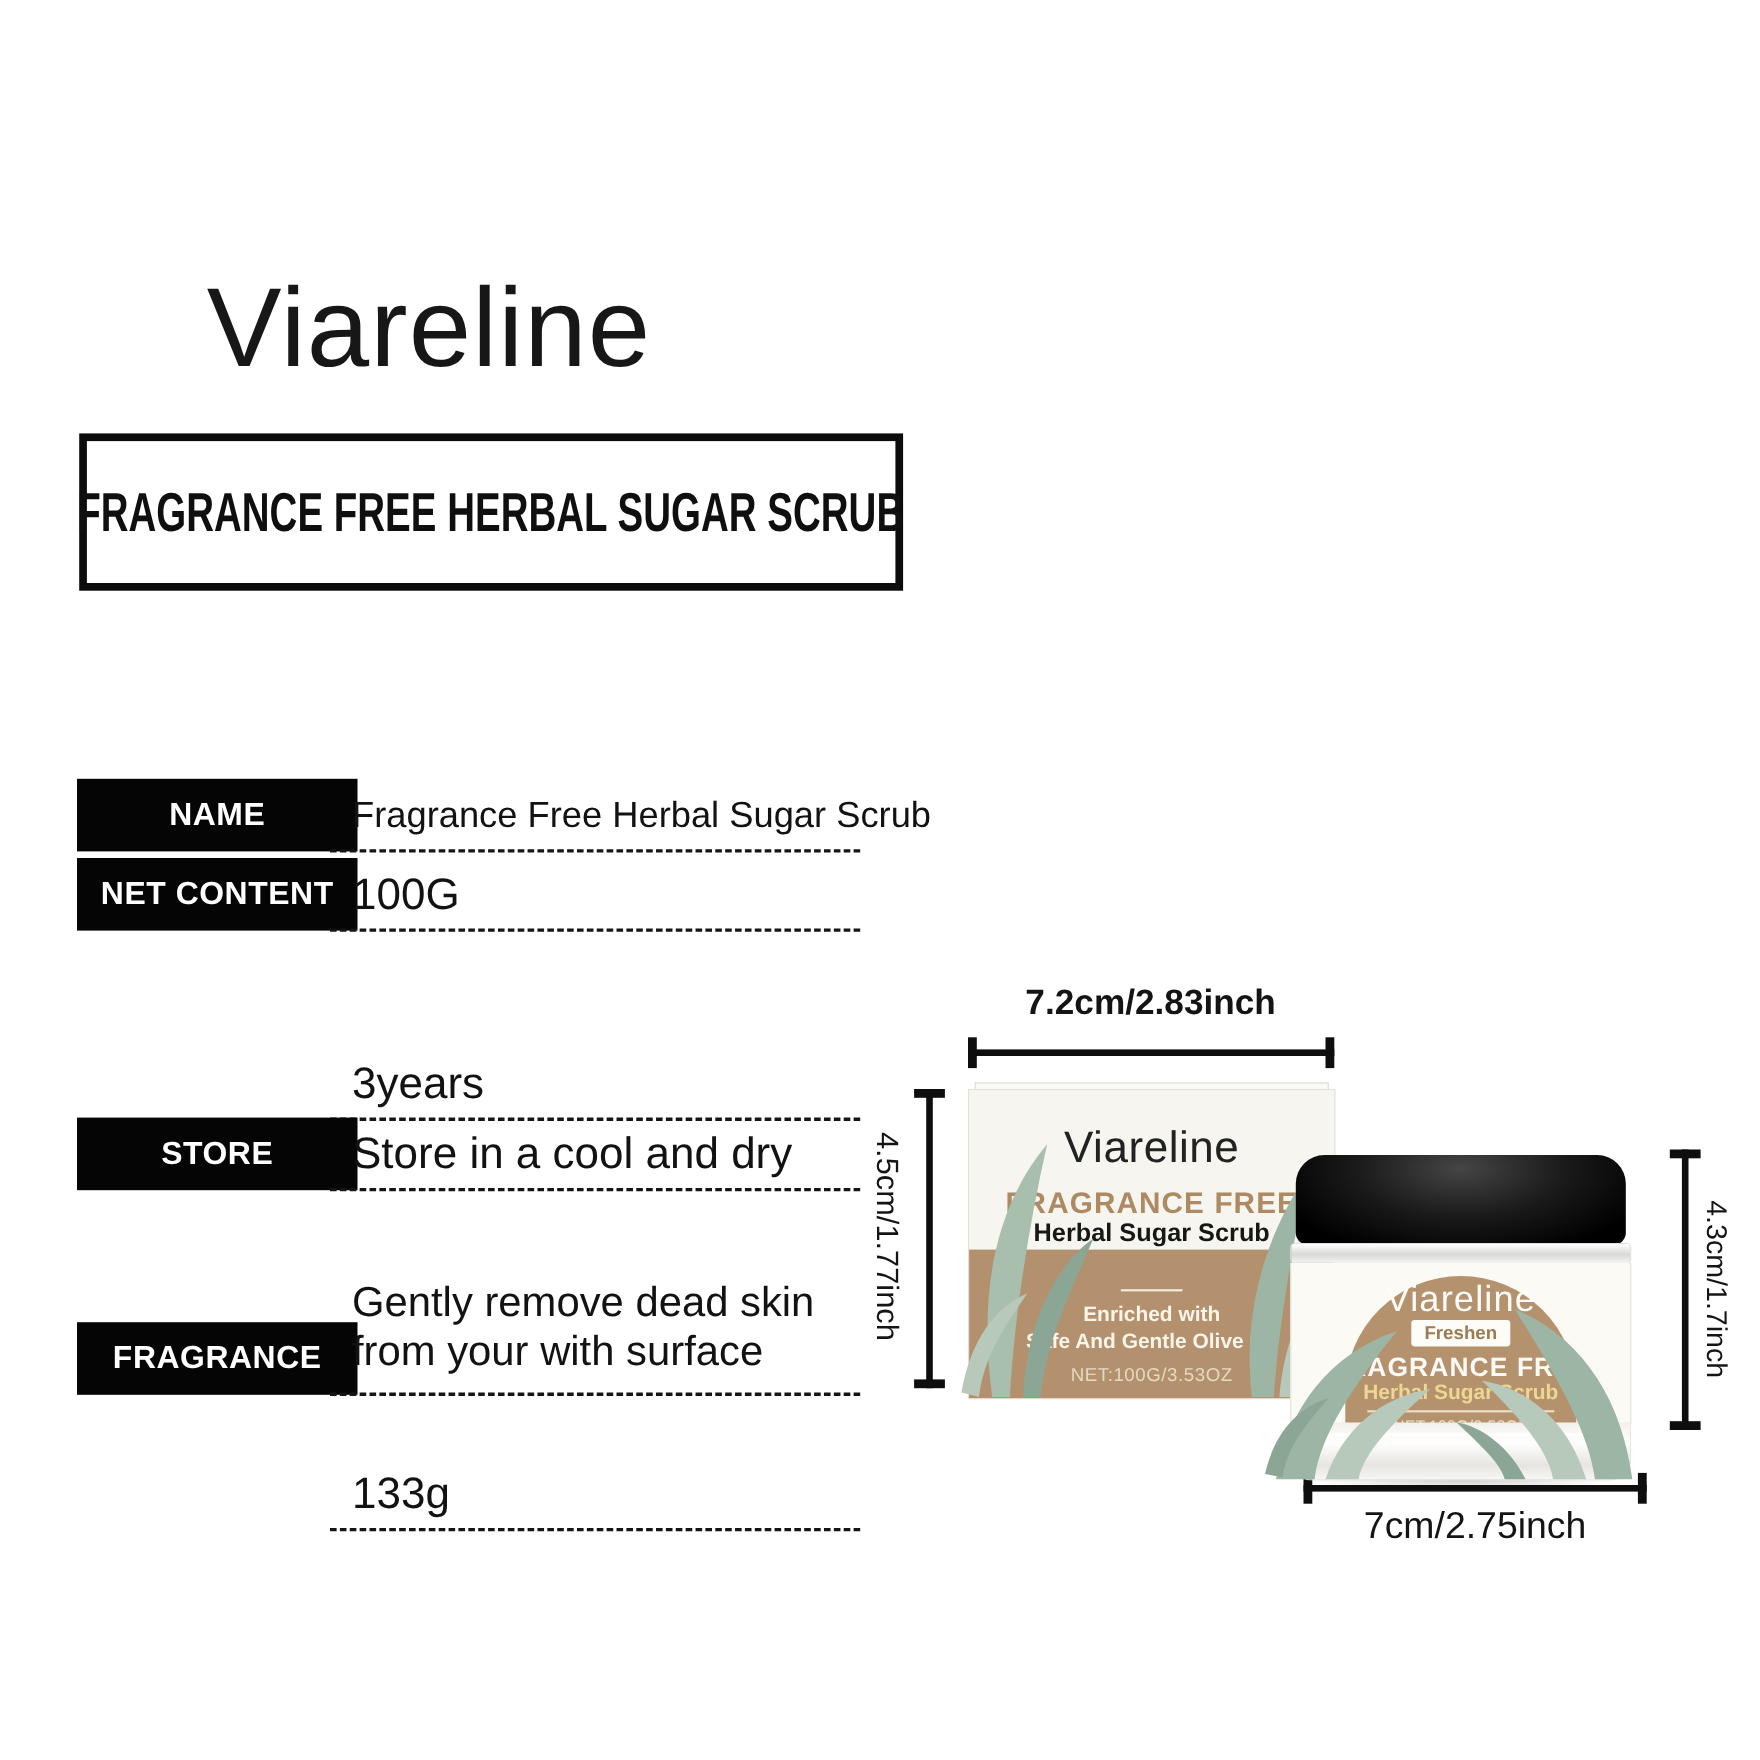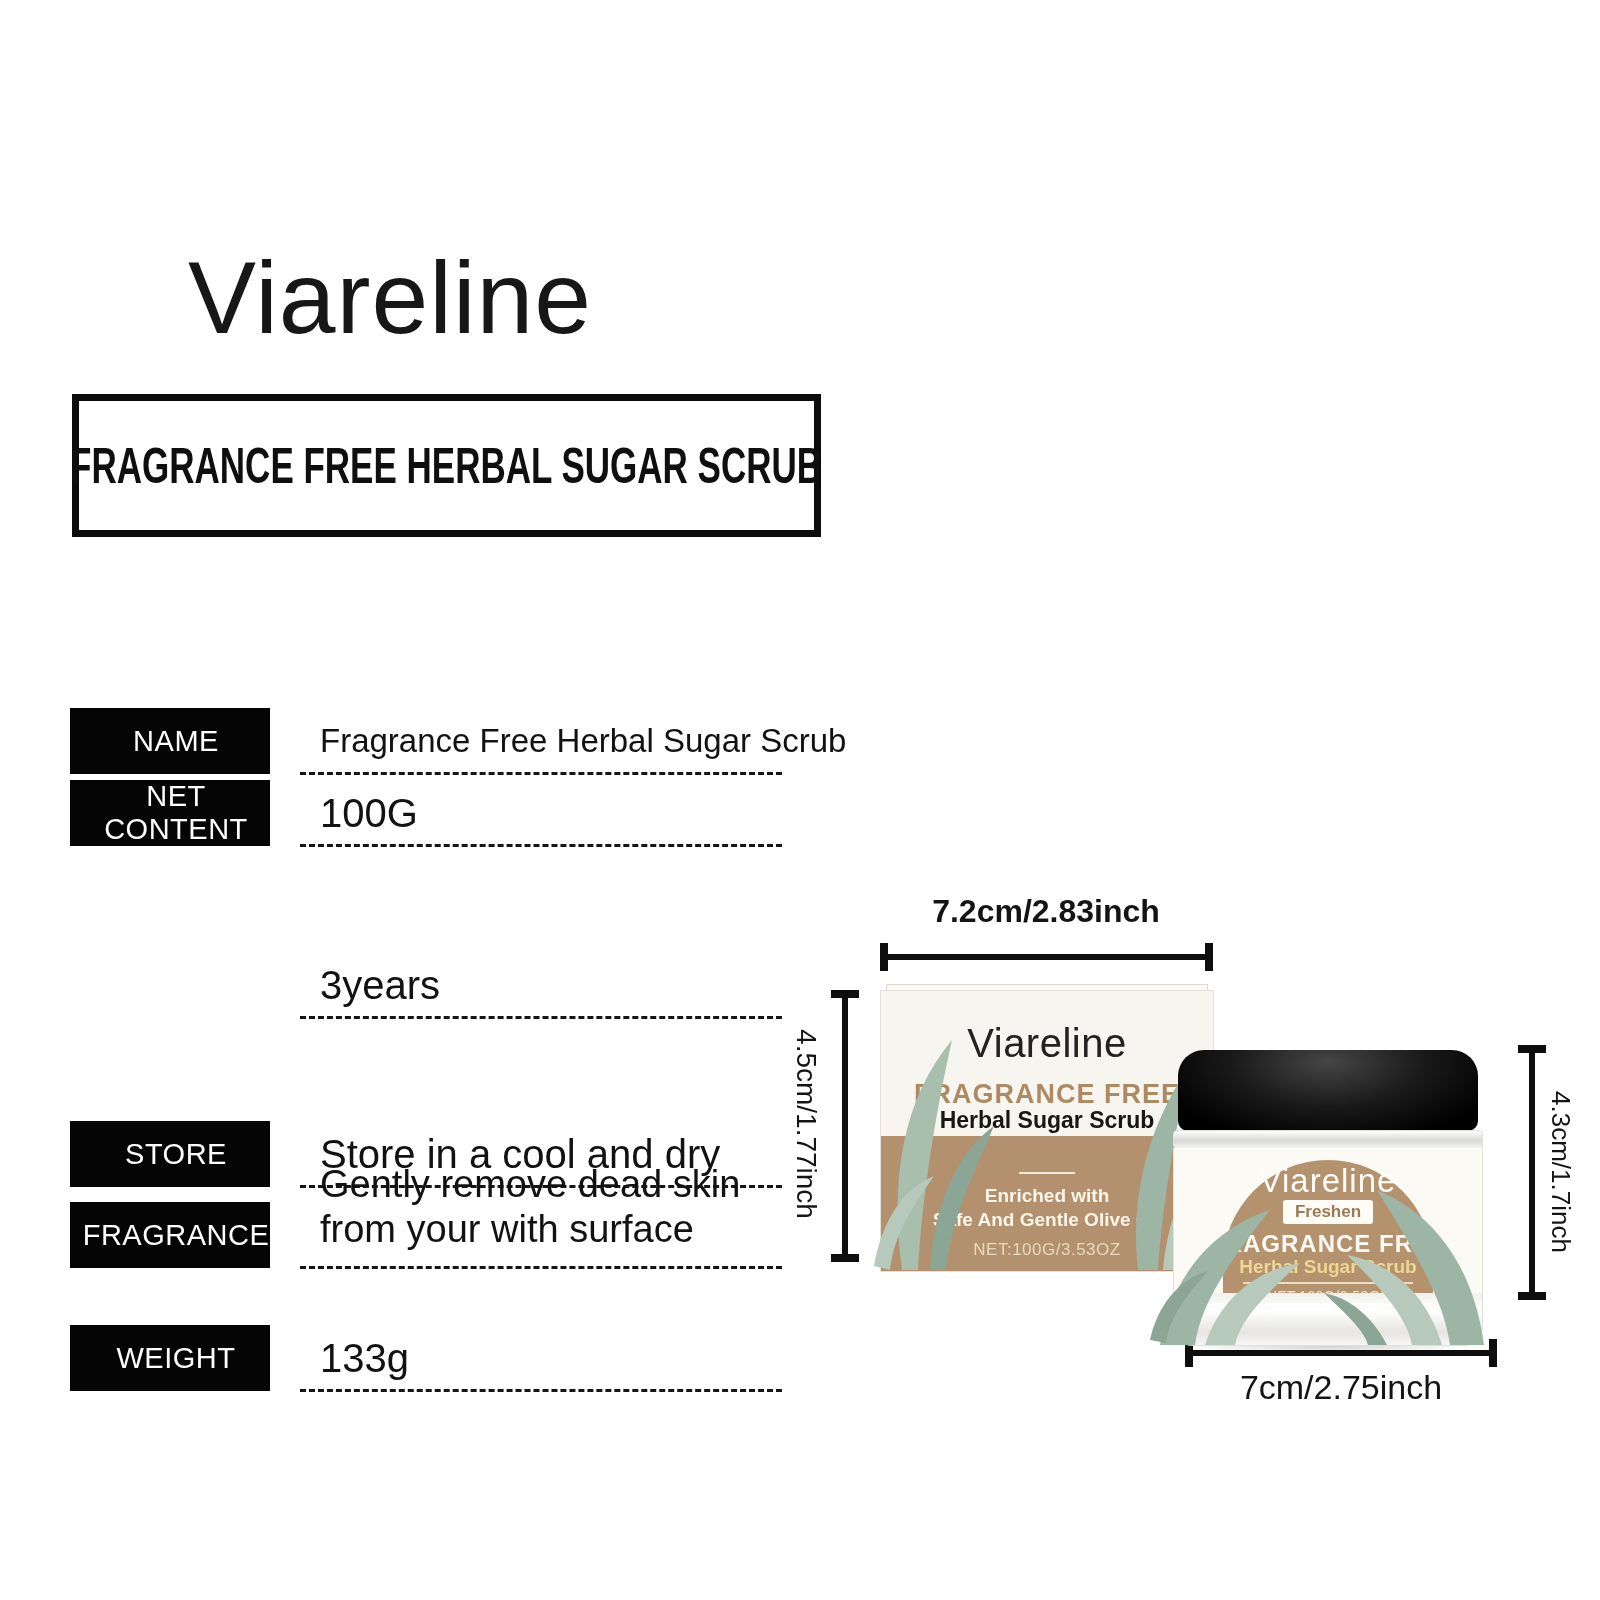--- a/index.html
+++ b/index.html
@@ -12,23 +12,23 @@
               white-space:nowrap;}
 
   
   .title-box{position:absolute;left:72px;top:394px;width:735px;height:129px;
              border:7px solid #0c0c0c;background:#fff;display:flex;align-items:center;justify-content:center;}
   .title-box .inner{display:inline-block;font-size:50px;font-weight:bold;white-space:nowrap;
              transform:scaleX(0.70);transform-origin:center;color:#0f0f0f;letter-spacing:0px;}
 
   
   .spec-row{position:absolute;left:70px;width:712px;height:70px;}
-  .spec-label{position:absolute;left:0;top:0;width:188px;height:66px;background:#050505;
+  .spec-label{position:absolute;left:0;top:0;width:255px;height:66px;background:#050505;
               display:flex;align-items:center;justify-content:center;color:#fff;
-              font-size:29px;font-weight:normal;letter-spacing:0.5px;text-align:center;padding-left:12px;}
+              font-size:29px;font-weight:bold;letter-spacing:0.5px;text-align:center;}
   .spec-dash{position:absolute;left:230px;top:64px;width:482px;border-bottom:3px dashed #151515;}
   .spec-value{position:absolute;left:250px;top:0;height:66px;display:flex;align-items:center;
               font-size:40px;color:#121212;white-space:nowrap;}
   .spec-value.small{font-size:33px;}
   .spec-value.two-line{top:-50px;height:auto;white-space:normal;width:470px;line-height:1.18;
               font-size:38px;display:block;padding-top:10px;}
 
   
   .dim-h{position:absolute;height:6px;background:#0e0e0e;}
   .dim-h::before,.dim-h::after{content:"";position:absolute;top:-11px;width:8px;height:28px;background:#0e0e0e;}
@@ -110,32 +110,31 @@
   </div>
   <div class="spec-row" style="top:780px;">
     <div class="spec-label">NET CONTENT</div>
     <div class="spec-value">100G</div>
     <div class="spec-dash"></div>
   </div>
   <div class="spec-row" style="top:952px;">
     <div class="spec-value">3years</div>
     <div class="spec-dash"></div>
   </div>
-  <div class="spec-row" style="top:1121px;">
+  <div class="spec-row" style="top:1016px;">
     <div class="spec-label">STORE</div>
     <div class="spec-value">Store in a cool and dry</div>
     <div class="spec-dash"></div>
   </div>
   <div class="spec-row" style="top:1202px;">
     <div class="spec-label">FRAGRANCE</div>
     <div class="spec-value two-line">Gently remove dead skin from your with surface</div>
     <div class="spec-dash"></div>
   </div>
   <div class="spec-row" style="top:1325px;">
-    <div class="spec-label">WEIGHT</div>
     <div class="spec-value">133g</div>
     <div class="spec-dash"></div>
   </div>
 
   <div class="pack-flap"></div>
   <div class="pack-box">
     <div class="pack-brand">Viareline</div>
     <div class="pack-line1">FRAGRANCE FREE</div>
     <div class="pack-line2">Herbal Sugar Scrub</div>
     <div class="pack-tan">

